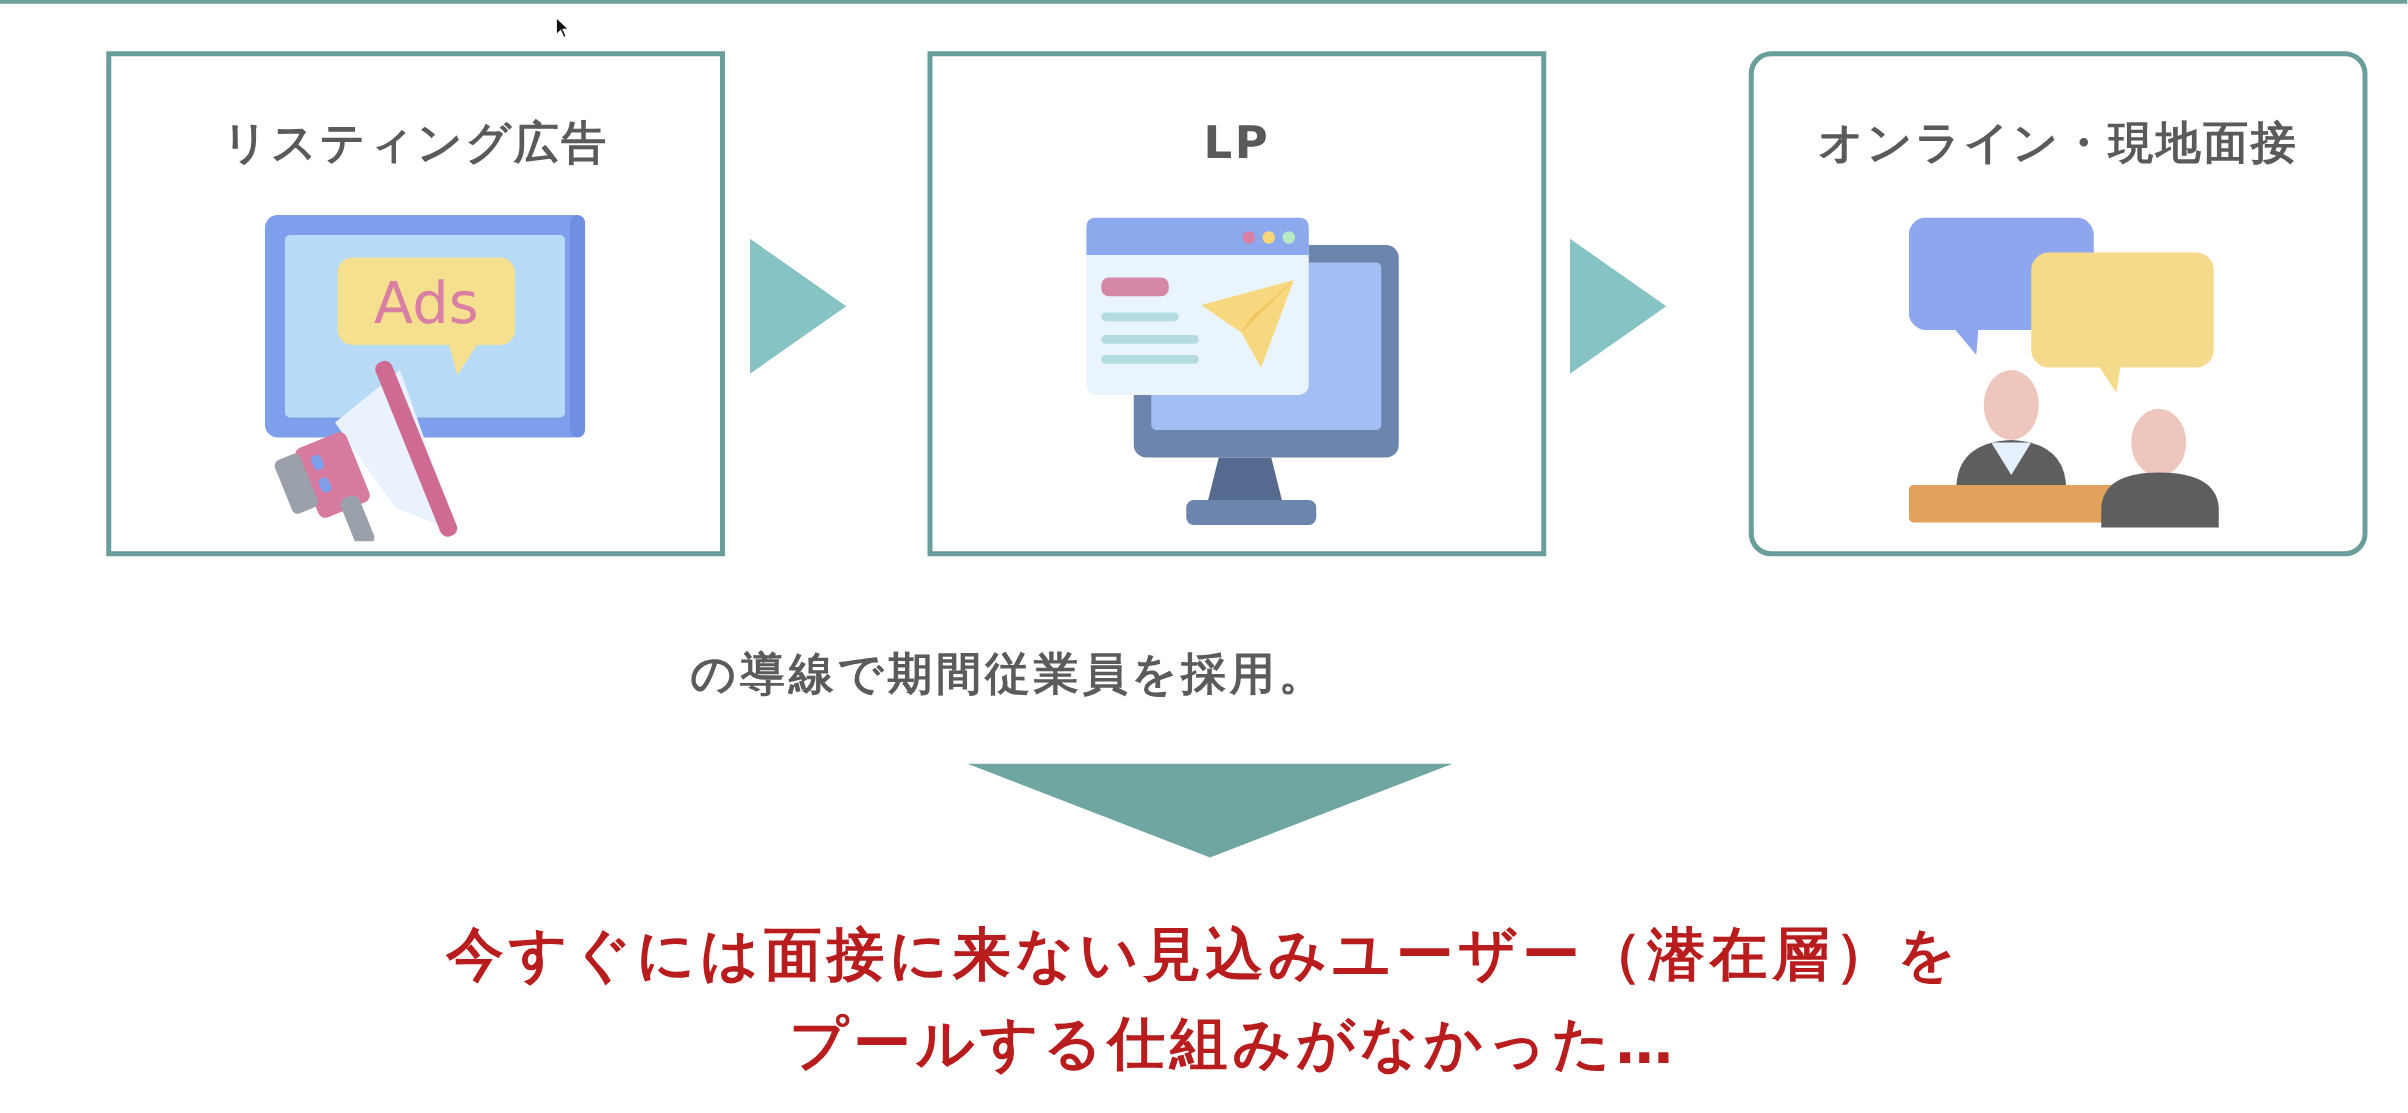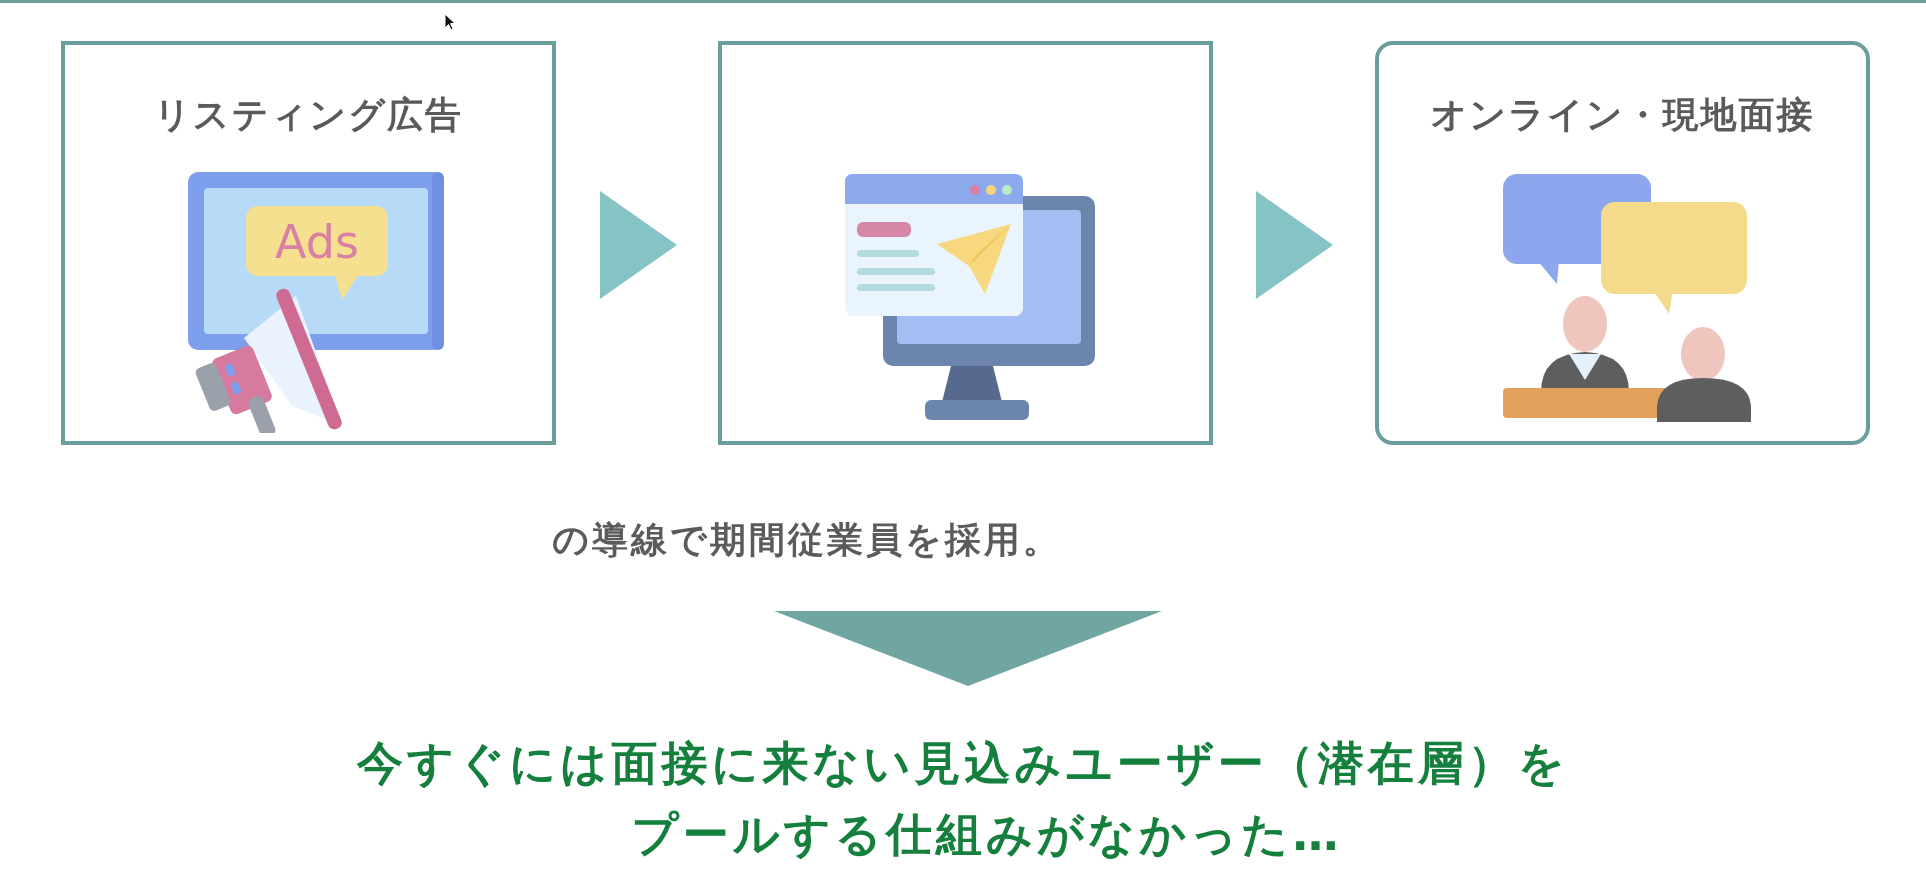--- a/index.html
+++ b/index.html
@@ -5,40 +5,40 @@
   html, body { margin: 0; padding: 0; }
   body {
     width: 1926px; height: 890px; position: relative; overflow: hidden;
     background: #ffffff;
     font-family: "DejaVu Sans", "Liberation Sans", sans-serif;
   }
   .top-rule { position: absolute; left: 0; top: 0; width: 1926px; height: 3px; background: #6f9f9c; }
   .cursor { position: absolute; left: 444px; top: 13px; width: 14px; height: 18px; }
   .step-box {
     position: absolute; top: 41px; width: 487px; height: 396px;
-    border: 4px solid #6a9e9c; background: #fff; box-sizing: content-box;
+    border: 4px solid #6a9e9c; background: #fff; box-sizing: content-box; margin-left: 24px;
   }
   .step-title {
     position: absolute; left: 0; right: 0; top: 50px; text-align: center;
     font-size: 36px; font-weight: bold; color: #5a5a5a; letter-spacing: 2px; line-height: 40px;
   }
   .step-icon { position: absolute; }
   .flow-arrow { position: absolute; top: 191px; width: 0; height: 0;
     border-top: 54px solid transparent; border-bottom: 54px solid transparent;
     border-left: 77px solid #85c3c5; }
   .sub-caption {
     position: absolute; left: 0; width: 1614px; top: 518px; text-align: center;
     font-size: 36px; font-weight: bold; color: #5b5b5b; letter-spacing: 3px; line-height: 44px;
   }
   .down-arrow { position: absolute; left: 774px; top: 611px; width: 0; height: 0;
     border-left: 194px solid transparent; border-right: 194px solid transparent;
     border-top: 75px solid #6fa6a2; }
   .conclusion {
     position: absolute; left: 0; width: 1926px; text-align: center;
-    font-size: 46px; font-weight: bold; color: #15803d; letter-spacing: 4px; line-height: 56px;
+    font-size: 46px; font-weight: bold; color: #b91c1c; letter-spacing: 4px; line-height: 56px;
   }
 </style>
 </head>
 <body>
 
 <div class="top-rule"></div>
 
 <svg class="cursor" viewBox="0 0 14 18">
   <path d="M1 1 L1 15 L4.5 11.5 L7 17 L9 16 L6.5 10.5 L11 10.5 Z" fill="#111" stroke="#fff" stroke-width="1"></path>
 </svg>
@@ -58,20 +58,21 @@
     <rect x="18" y="196" width="22" height="46" rx="5" transform="rotate(-22 29 219)" fill="#9aa1ab"></rect>
     <rect x="42" y="196" width="8" height="12" rx="3" transform="rotate(-22 46 202)" fill="#7ea0ec"></rect>
     <rect x="48" y="214" width="8" height="12" rx="3" transform="rotate(-22 52 220)" fill="#7ea0ec"></rect>
     <rect x="70" y="228" width="16" height="42" rx="6" transform="rotate(-22 78 249)" fill="#9aa1ab"></rect>
   </svg>
 </div>
 
 <div class="flow-arrow" style="left:600px;"></div>
 
 <div class="step-box" style="left:718px;">
+  <div class="step-title">LP</div>
   <svg class="step-icon" style="left:123px; top:129px;" width="254" height="250" viewBox="0 0 254 250">
     <rect x="38" y="22" width="212" height="170" rx="10" fill="#6b85ad"></rect>
     <rect x="52" y="36" width="184" height="134" rx="4" fill="#a4bdf2"></rect>
     <path d="M106 192 L148 192 L158 232 L96 232 Z" fill="#56698f"></path>
     <rect x="80" y="226" width="104" height="20" rx="6" fill="#6b85ad"></rect>
     <rect x="0" y="0" width="178" height="142" rx="8" fill="#eaf4fd"></rect>
     <path d="M0 8 Q0 0 8 0 L170 0 Q178 0 178 8 L178 30 L0 30 Z" fill="#8da9ee"></path>
     <circle cx="130" cy="16" r="5" fill="#d87fa3"></circle>
     <circle cx="146" cy="16" r="5" fill="#f5d77a"></circle>
     <circle cx="162" cy="16" r="5" fill="#b7ebc6"></circle>

